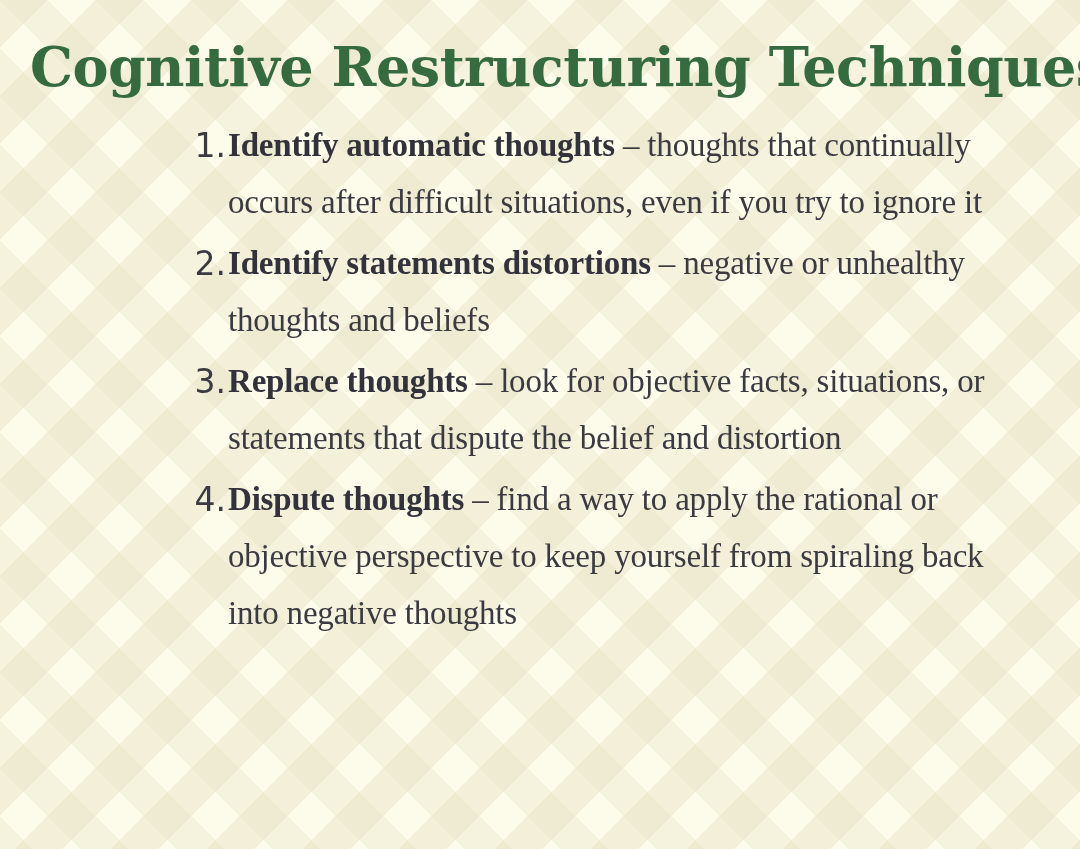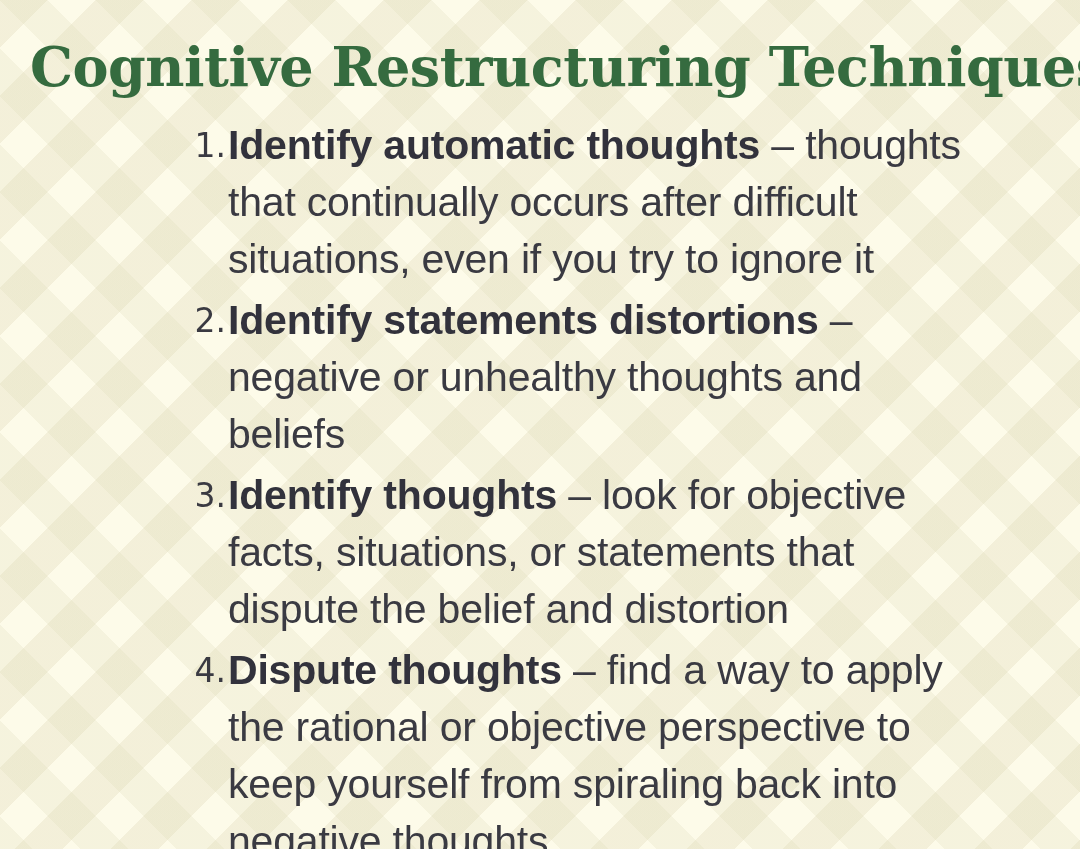--- a/index.html
+++ b/index.html
@@ -68,24 +68,24 @@
     font-size: 33px;
     line-height: 57px;
     color: #3a3a42;
     font-family: "DejaVu Sans", sans-serif;
     font-weight: 400;
     padding-right: 2px;
   }
 
   .item-text {
     flex: 1 1 auto;
-    font-size: 41px;
+    font-size: 33px;
     line-height: 57px;
     color: #3a3a42;
-    font-family: Liberation Sans, sans-serif;
+    font-family: Liberation Serif, serif;
     font-weight: 400;
     letter-spacing: -0.2px;
   }
 
   .item-text .lead {
     font-weight: bold;
     color: #32323c;
   }
 </style>
 </head>
@@ -104,21 +104,21 @@
       <span class="item-text"><span class="lead">Identify automatic thoughts</span><span> – thoughts that continually occurs after difficult situations, even if you try to ignore it</span></span>
     </li>
 
     <li class="list-item">
       <span class="marker">2.</span>
       <span class="item-text"><span class="lead">Identify statements distortions</span><span> – negative or unhealthy thoughts and beliefs</span></span>
     </li>
 
     <li class="list-item">
       <span class="marker">3.</span>
-      <span class="item-text"><span class="lead">Identify thoughts</span><span> – look for objective facts, situations, or statements that dispute the belief and distortion</span></span>
+      <span class="item-text"><span class="lead">Replace thoughts</span><span> – look for objective facts, situations, or statements that dispute the belief and distortion</span></span>
     </li>
 
     <li class="list-item">
       <span class="marker">4.</span>
       <span class="item-text"><span class="lead">Dispute thoughts</span><span> – find a way to apply the rational or objective perspective to keep yourself from spiraling back into negative thoughts</span></span>
     </li>
 
   </ol>
 </div>
 

